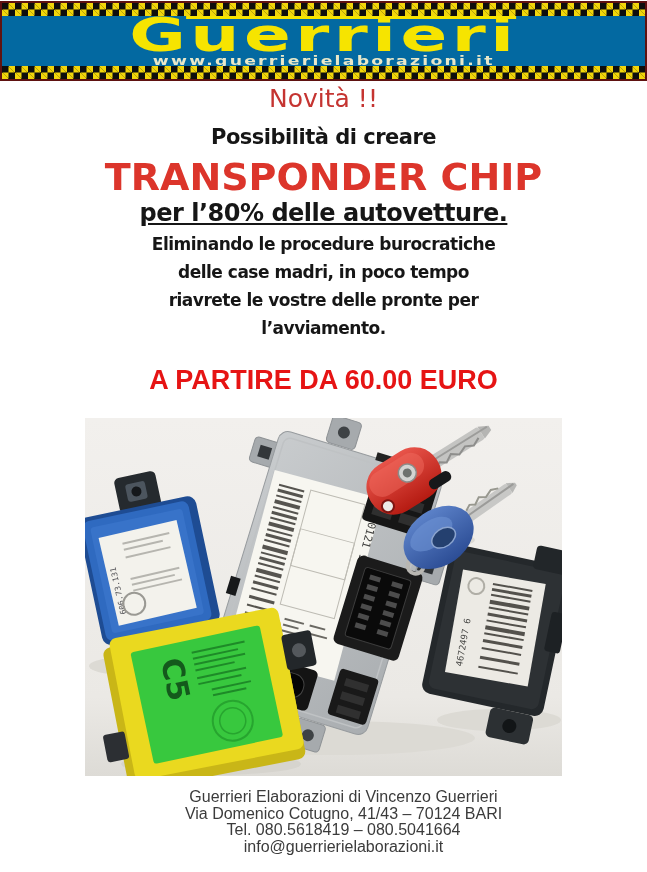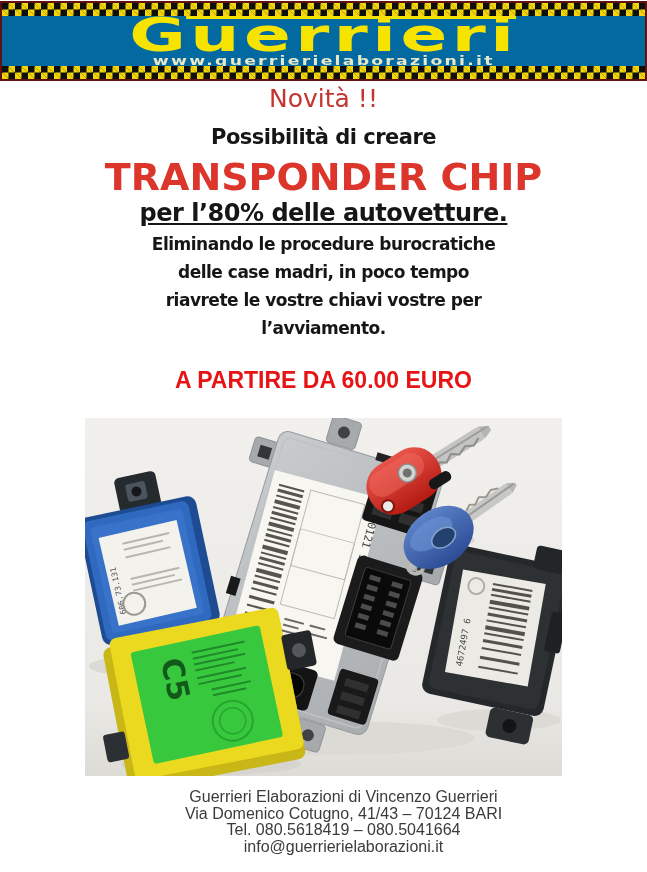--- a/index.html
+++ b/index.html
@@ -36,21 +36,21 @@
 
   
   .promo{text-align:center;}
   .novita{font-size:25px;line-height:36px;color:#c53431;}
   .h-black{margin-top:2px;font-size:21px;line-height:36px;font-weight:bold;color:#161616;letter-spacing:-0.5px;}
   .h-red{margin-top:4px;font-size:38px;line-height:36px;font-weight:bold;color:#dc352b;}
   .h-sub{margin-top:5px;font-size:24px;line-height:27px;font-weight:bold;color:#161616;letter-spacing:-0.5px;text-decoration:underline;}
   .body-par{margin-top:3px;font-size:17px;line-height:28px;font-weight:bold;color:#161616;letter-spacing:-0.5px;}
   .price{
     margin-top:25px;font-family:"Liberation Sans",sans-serif;
-    font-size:23px;line-height:26px;font-weight:bold;color:#e61414;
+    font-size:27px;line-height:26px;font-weight:bold;color:#e61414;
   }
 
   
   .photo{width:477px;height:358px;margin:25px auto 0;}
 
   
   .footer{
     margin-top:13px;text-align:center;
     font-family:"Liberation Sans",sans-serif;
     font-size:16px;line-height:16.5px;color:#3b3b3b;padding-left:40px;
@@ -74,21 +74,21 @@
   </div>
 
   <div class="promo">
     <div class="novita">Novità !!</div>
     <div class="h-black">Possibilità di creare</div>
     <div class="h-red">TRANSPONDER CHIP</div>
     <div class="h-sub">per l’80% delle autovetture.</div>
     <div class="body-par">
       <div>Eliminando le procedure burocratiche</div>
       <div>delle case madri, in poco tempo</div>
-      <div>riavrete le vostre chiavi vostre per</div>
+      <div>riavrete le vostre delle pronte per</div>
       <div>l’avviamento.</div>
     </div>
     <div class="price">A PARTIRE DA 60.00 EURO</div>
   </div>
 
   <div class="photo">
     <svg width="477" height="358" viewBox="0 0 477 358">
       <defs>
         <linearGradient id="bgg" x1="0" y1="0" x2="0" y2="1">
           <stop offset="0" stop-color="#f2f0ed"></stop>

